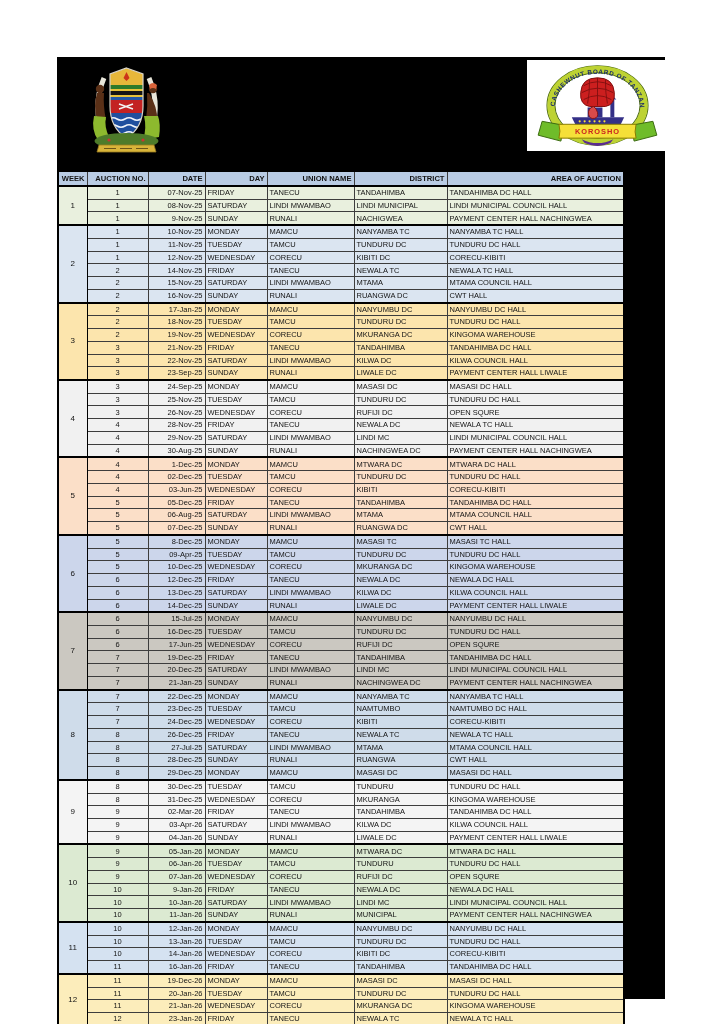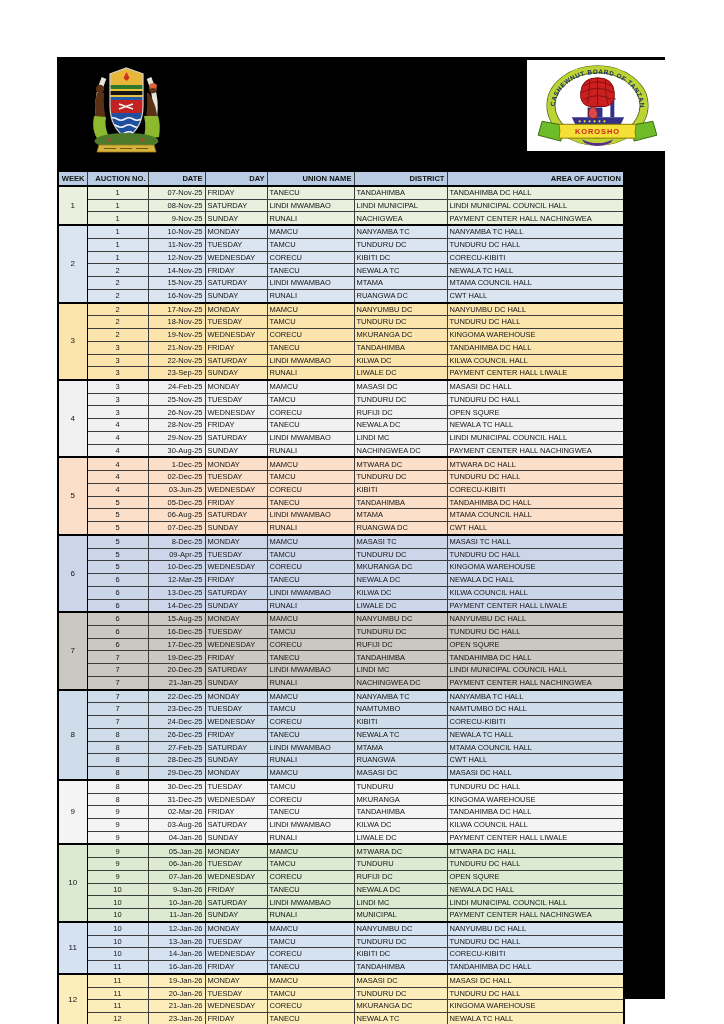--- a/index.html
+++ b/index.html
@@ -217,21 +217,21 @@
           <td class="col-auction">2</td>
           <td class="col-date">16-Nov-25</td>
           <td class="col-day">SUNDAY</td>
           <td class="col-union">RUNALI</td>
           <td class="col-district">RUANGWA DC</td>
           <td class="col-area">CWT HALL</td>
         </tr>
         <tr class="band-start" style="background: rgb(252, 229, 173);">
           <td rowspan="6" class="week-cell">3</td>
           <td class="col-auction">2</td>
-          <td class="col-date">17-Nov-25</td>
+          <td class="col-date">17-Jan-25</td>
           <td class="col-day">MONDAY</td>
           <td class="col-union">MAMCU</td>
           <td class="col-district">NANYUMBU DC</td>
           <td class="col-area">NANYUMBU DC HALL</td>
         </tr>
         <tr style="background: rgb(252, 229, 173);">
           <td class="col-auction">2</td>
           <td class="col-date">18-Nov-25</td>
           <td class="col-day">TUESDAY</td>
           <td class="col-union">TAMCU</td>
@@ -266,21 +266,21 @@
           <td class="col-auction">3</td>
           <td class="col-date">23-Sep-25</td>
           <td class="col-day">SUNDAY</td>
           <td class="col-union">RUNALI</td>
           <td class="col-district">LIWALE DC</td>
           <td class="col-area">PAYMENT CENTER HALL LIWALE</td>
         </tr>
         <tr class="band-start" style="background: rgb(241, 241, 241);">
           <td rowspan="6" class="week-cell">4</td>
           <td class="col-auction">3</td>
-          <td class="col-date">24-Feb-25</td>
+          <td class="col-date">24-Sep-25</td>
           <td class="col-day">MONDAY</td>
           <td class="col-union">MAMCU</td>
           <td class="col-district">MASASI DC</td>
           <td class="col-area">MASASI DC HALL</td>
         </tr>
         <tr style="background: rgb(241, 241, 241);">
           <td class="col-auction">3</td>
           <td class="col-date">25-Nov-25</td>
           <td class="col-day">TUESDAY</td>
           <td class="col-union">TAMCU</td>
@@ -388,21 +388,21 @@
         <tr style="background: rgb(204, 214, 235);">
           <td class="col-auction">5</td>
           <td class="col-date">10-Dec-25</td>
           <td class="col-day">WEDNESDAY</td>
           <td class="col-union">CORECU</td>
           <td class="col-district">MKURANGA DC</td>
           <td class="col-area">KINGOMA WAREHOUSE</td>
         </tr>
         <tr style="background: rgb(204, 214, 235);">
           <td class="col-auction">6</td>
-          <td class="col-date">12-Mar-25</td>
+          <td class="col-date">12-Dec-25</td>
           <td class="col-day">FRIDAY</td>
           <td class="col-union">TANECU</td>
           <td class="col-district">NEWALA DC</td>
           <td class="col-area">NEWALA DC HALL</td>
         </tr>
         <tr style="background: rgb(204, 214, 235);">
           <td class="col-auction">6</td>
           <td class="col-date">13-Dec-25</td>
           <td class="col-day">SATURDAY</td>
           <td class="col-union">LINDI MWAMBAO</td>
@@ -413,37 +413,37 @@
           <td class="col-auction">6</td>
           <td class="col-date">14-Dec-25</td>
           <td class="col-day">SUNDAY</td>
           <td class="col-union">RUNALI</td>
           <td class="col-district">LIWALE DC</td>
           <td class="col-area">PAYMENT CENTER HALL LIWALE</td>
         </tr>
         <tr class="band-start" style="background: rgb(203, 200, 193);">
           <td rowspan="6" class="week-cell">7</td>
           <td class="col-auction">6</td>
-          <td class="col-date">15-Aug-25</td>
+          <td class="col-date">15-Jul-25</td>
           <td class="col-day">MONDAY</td>
           <td class="col-union">MAMCU</td>
           <td class="col-district">NANYUMBU DC</td>
           <td class="col-area">NANYUMBU DC HALL</td>
         </tr>
         <tr style="background: rgb(203, 200, 193);">
           <td class="col-auction">6</td>
           <td class="col-date">16-Dec-25</td>
           <td class="col-day">TUESDAY</td>
           <td class="col-union">TAMCU</td>
           <td class="col-district">TUNDURU DC</td>
           <td class="col-area">TUNDURU DC HALL</td>
         </tr>
         <tr style="background: rgb(203, 200, 193);">
           <td class="col-auction">6</td>
-          <td class="col-date">17-Dec-25</td>
+          <td class="col-date">17-Jun-25</td>
           <td class="col-day">WEDNESDAY</td>
           <td class="col-union">CORECU</td>
           <td class="col-district">RUFIJI DC</td>
           <td class="col-area">OPEN SQURE</td>
         </tr>
         <tr style="background: rgb(203, 200, 193);">
           <td class="col-auction">7</td>
           <td class="col-date">19-Dec-25</td>
           <td class="col-day">FRIDAY</td>
           <td class="col-union">TANECU</td>
@@ -494,21 +494,21 @@
         <tr style="background: rgb(207, 220, 234);">
           <td class="col-auction">8</td>
           <td class="col-date">26-Dec-25</td>
           <td class="col-day">FRIDAY</td>
           <td class="col-union">TANECU</td>
           <td class="col-district">NEWALA TC</td>
           <td class="col-area">NEWALA TC HALL</td>
         </tr>
         <tr style="background: rgb(207, 220, 234);">
           <td class="col-auction">8</td>
-          <td class="col-date">27-Feb-25</td>
+          <td class="col-date">27-Jul-25</td>
           <td class="col-day">SATURDAY</td>
           <td class="col-union">LINDI MWAMBAO</td>
           <td class="col-district">MTAMA</td>
           <td class="col-area">MTAMA COUNCIL HALL</td>
         </tr>
         <tr style="background: rgb(207, 220, 234);">
           <td class="col-auction">8</td>
           <td class="col-date">28-Dec-25</td>
           <td class="col-day">SUNDAY</td>
           <td class="col-union">RUNALI</td>
@@ -543,21 +543,21 @@
         <tr style="background: rgb(244, 244, 244);">
           <td class="col-auction">9</td>
           <td class="col-date">02-Mar-26</td>
           <td class="col-day">FRIDAY</td>
           <td class="col-union">TANECU</td>
           <td class="col-district">TANDAHIMBA</td>
           <td class="col-area">TANDAHIMBA DC HALL</td>
         </tr>
         <tr style="background: rgb(244, 244, 244);">
           <td class="col-auction">9</td>
-          <td class="col-date">03-Aug-26</td>
+          <td class="col-date">03-Apr-26</td>
           <td class="col-day">SATURDAY</td>
           <td class="col-union">LINDI MWAMBAO</td>
           <td class="col-district">KILWA DC</td>
           <td class="col-area">KILWA COUNCIL HALL</td>
         </tr>
         <tr style="background: rgb(244, 244, 244);">
           <td class="col-auction">9</td>
           <td class="col-date">04-Jan-26</td>
           <td class="col-day">SUNDAY</td>
           <td class="col-union">RUNALI</td>
@@ -642,21 +642,21 @@
           <td class="col-auction">11</td>
           <td class="col-date">16-Jan-26</td>
           <td class="col-day">FRIDAY</td>
           <td class="col-union">TANECU</td>
           <td class="col-district">TANDAHIMBA</td>
           <td class="col-area">TANDAHIMBA DC HALL</td>
         </tr>
         <tr class="band-start" style="background: rgb(252, 237, 187);">
           <td rowspan="4" class="week-cell">12</td>
           <td class="col-auction">11</td>
-          <td class="col-date">19-Jan-26</td>
+          <td class="col-date">19-Dec-26</td>
           <td class="col-day">MONDAY</td>
           <td class="col-union">MAMCU</td>
           <td class="col-district">MASASI DC</td>
           <td class="col-area">MASASI DC HALL</td>
         </tr>
         <tr style="background: rgb(252, 237, 187);">
           <td class="col-auction">11</td>
           <td class="col-date">20-Jan-26</td>
           <td class="col-day">TUESDAY</td>
           <td class="col-union">TAMCU</td>

